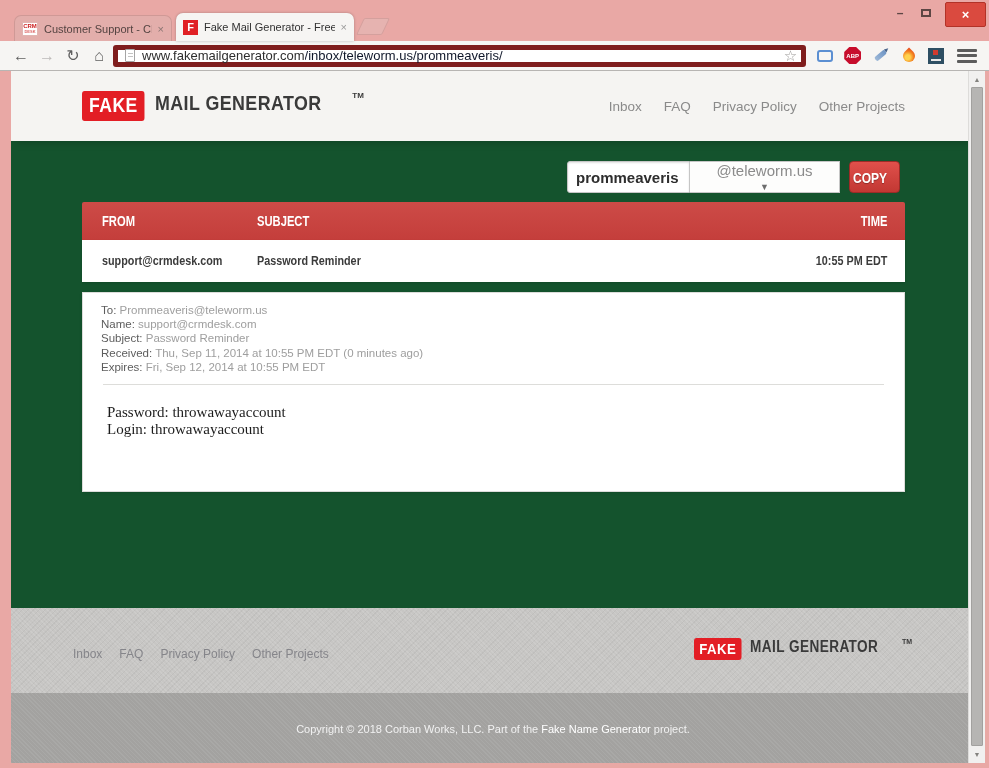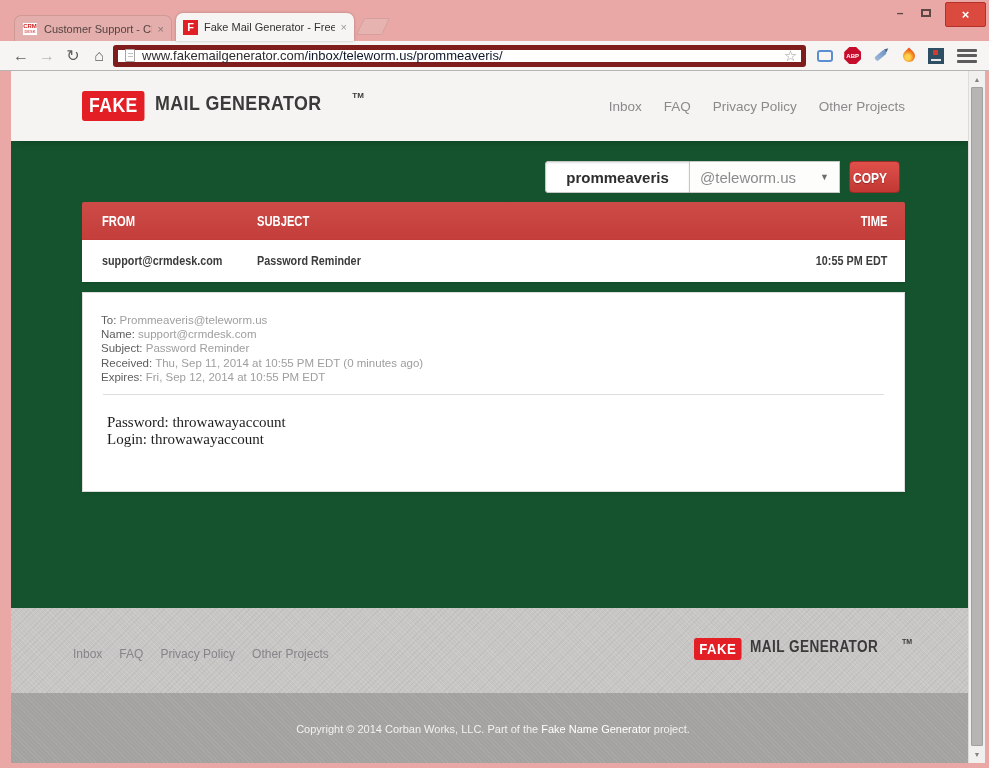--- a/index.html
+++ b/index.html
@@ -83,45 +83,45 @@
   .logo { display:flex; align-items:flex-start; margin-left:71px; }
   .logo-fake { background:#e31e25; color:#fff; font-weight:bold; font-size:20px;
     padding:3px 8px 4px; border-radius:3px; letter-spacing:.5px;
     display:inline-block; transform:scaleX(.88); transform-origin:0 50%; }
   .logo-rest { color:#3a3a3a; font-weight:bold; font-size:21px; margin-left:2px; letter-spacing:.5px;
     display:inline-block; transform:scaleX(.85); transform-origin:0 50%; }
   .logo-tm { color:#3a3a3a; font-size:8px; font-weight:bold; vertical-align:top; margin-left:1px; }
   .site-nav { position:absolute; right:70px; top:0; height:70px; display:flex; align-items:center; gap:22px; }
   .site-nav a { color:#8a8a8a; font-size:13.5px; text-decoration:none; }
   .genrow { position:absolute; top:90px; right:75px; height:32px; display:flex; }
-  .gen-input { width:145px; height:32px; border:1px solid #c6c6c6; border-radius:3px 0 0 3px;
-    background:#fff; text-align:center; padding:0 8px; font-size:15px; font-weight:bold; color:#2e2e2e;
+  .gen-input { width:123px; height:32px; border:1px solid #c6c6c6; border-radius:3px 0 0 3px;
+    background:#fff; text-align:left; padding:0 8px; font-size:15px; font-weight:bold; color:#2e2e2e;
     box-shadow:inset 0 1px 2px rgba(0,0,0,.12); font-family:"Liberation Sans",sans-serif; }
   .gen-select { width:150px; height:32px; border:1px solid #c6c6c6; border-left:none; background:#fdfdfc;
     display:flex; align-items:center; justify-content:space-between; padding:0 10px;
-    color:#8b8b8b; font-size:15px; }
+    color:#8b8b8b; font-size:15px;flex-direction:column; }
   .gen-select .arrow { color:#6d6d6d; font-size:9px; }
   .copy-btn { width:51px; height:32px; margin-left:9px; border:1px solid #9d2b27; border-radius:4px;
     background:linear-gradient(#e0504b,#c23833); color:#fff; font-size:15px; font-weight:bold;
     display:flex; align-items:center; justify-content:center; text-shadow:0 1px 1px rgba(0,0,0,.3); }
   .cond { display:inline-block; transform:scaleX(.8); transform-origin:0 50%; }
   .cond-r { display:inline-block; transform:scaleX(.8); transform-origin:100% 50%; }
   .tbl-head { position:absolute; left:71px; width:823px; top:131px; height:38px;
     background:linear-gradient(#cd4b47,#c43e3b); border-radius:2px 2px 0 0;
     color:#fff; font-weight:bold; font-size:14px; }
   .tbl-head .c-from { position:absolute; left:20px; top:11px; }
   .tbl-head .c-subj { position:absolute; left:175px; top:11px; }
   .tbl-head .c-time { position:absolute; right:18px; top:11px; }
   .mail-row { position:absolute; left:71px; width:823px; top:169px; height:42px; background:#fff;
     box-shadow:0 1px 2px rgba(0,0,0,.12); font-size:13.5px; font-weight:bold; color:#3b3b3b; }
   .mail-row .c-from { position:absolute; left:20px; top:13px; }
   .mail-row .c-subj { position:absolute; left:175px; top:13px; }
   .mail-row .c-time { position:absolute; right:18px; top:13px; }
   .panel { position:absolute; left:71px; width:823px; top:221px; height:200px; background:#fff;
-    border:1px solid #dcdcda; box-shadow:0 1px 3px rgba(0,0,0,.1); padding:20px 18px 0; }
+    border:1px solid #dcdcda; box-shadow:0 1px 3px rgba(0,0,0,.1); padding:10px 18px 0; }
   .mline { font-size:11.5px; line-height:14.2px; }
   .mlabel { color:#5d5d5d; }
   .mvalue { color:#9e9e9e; }
   .panel hr { border:none; border-top:1px solid #ddddda; margin:10px 2px 0; }
   .mail-body { margin:19px 0 0 6px; font-family:"Liberation Serif", serif; font-size:15px;
     line-height:16.5px; color:#1c1c1c; }
   
   .footer-light { position:absolute; left:0; right:0; top:537px; height:85px; background:#c7c6c4;
     background-image:repeating-linear-gradient(45deg, rgba(255,255,255,.10) 0 1px, rgba(0,0,0,0) 1px 3px),
                      repeating-linear-gradient(-45deg, rgba(0,0,0,.04) 0 1px, rgba(0,0,0,0) 1px 4px); }
@@ -270,21 +270,21 @@
       <a href="#">Other Projects</a>
     </div>
     <div class="footer-logo">
       <span class="logo-fake">FAKE</span>
       <span class="logo-rest">MAIL GENERATOR</span>
       <span class="logo-tm">TM</span>
     </div>
   </div>
   <div class="footer-dark">
     <div class="copyright">
-      <span>Copyright © 2014 Corban Works, LLC. Part of the </span><a href="#">Fake Name Generator</a><span> project.</span>
+      <span>Copyright © 2018 Corban Works, LLC. Part of the </span><a href="#">Fake Name Generator</a><span> project.</span>
     </div>
   </div>
 </div>
 
 <div class="scrollbar">
   <span class="sb-arrow sb-up">▲</span>
   <div class="sb-thumb"></div>
   <span class="sb-arrow sb-down">▼</span>
 </div>
 

